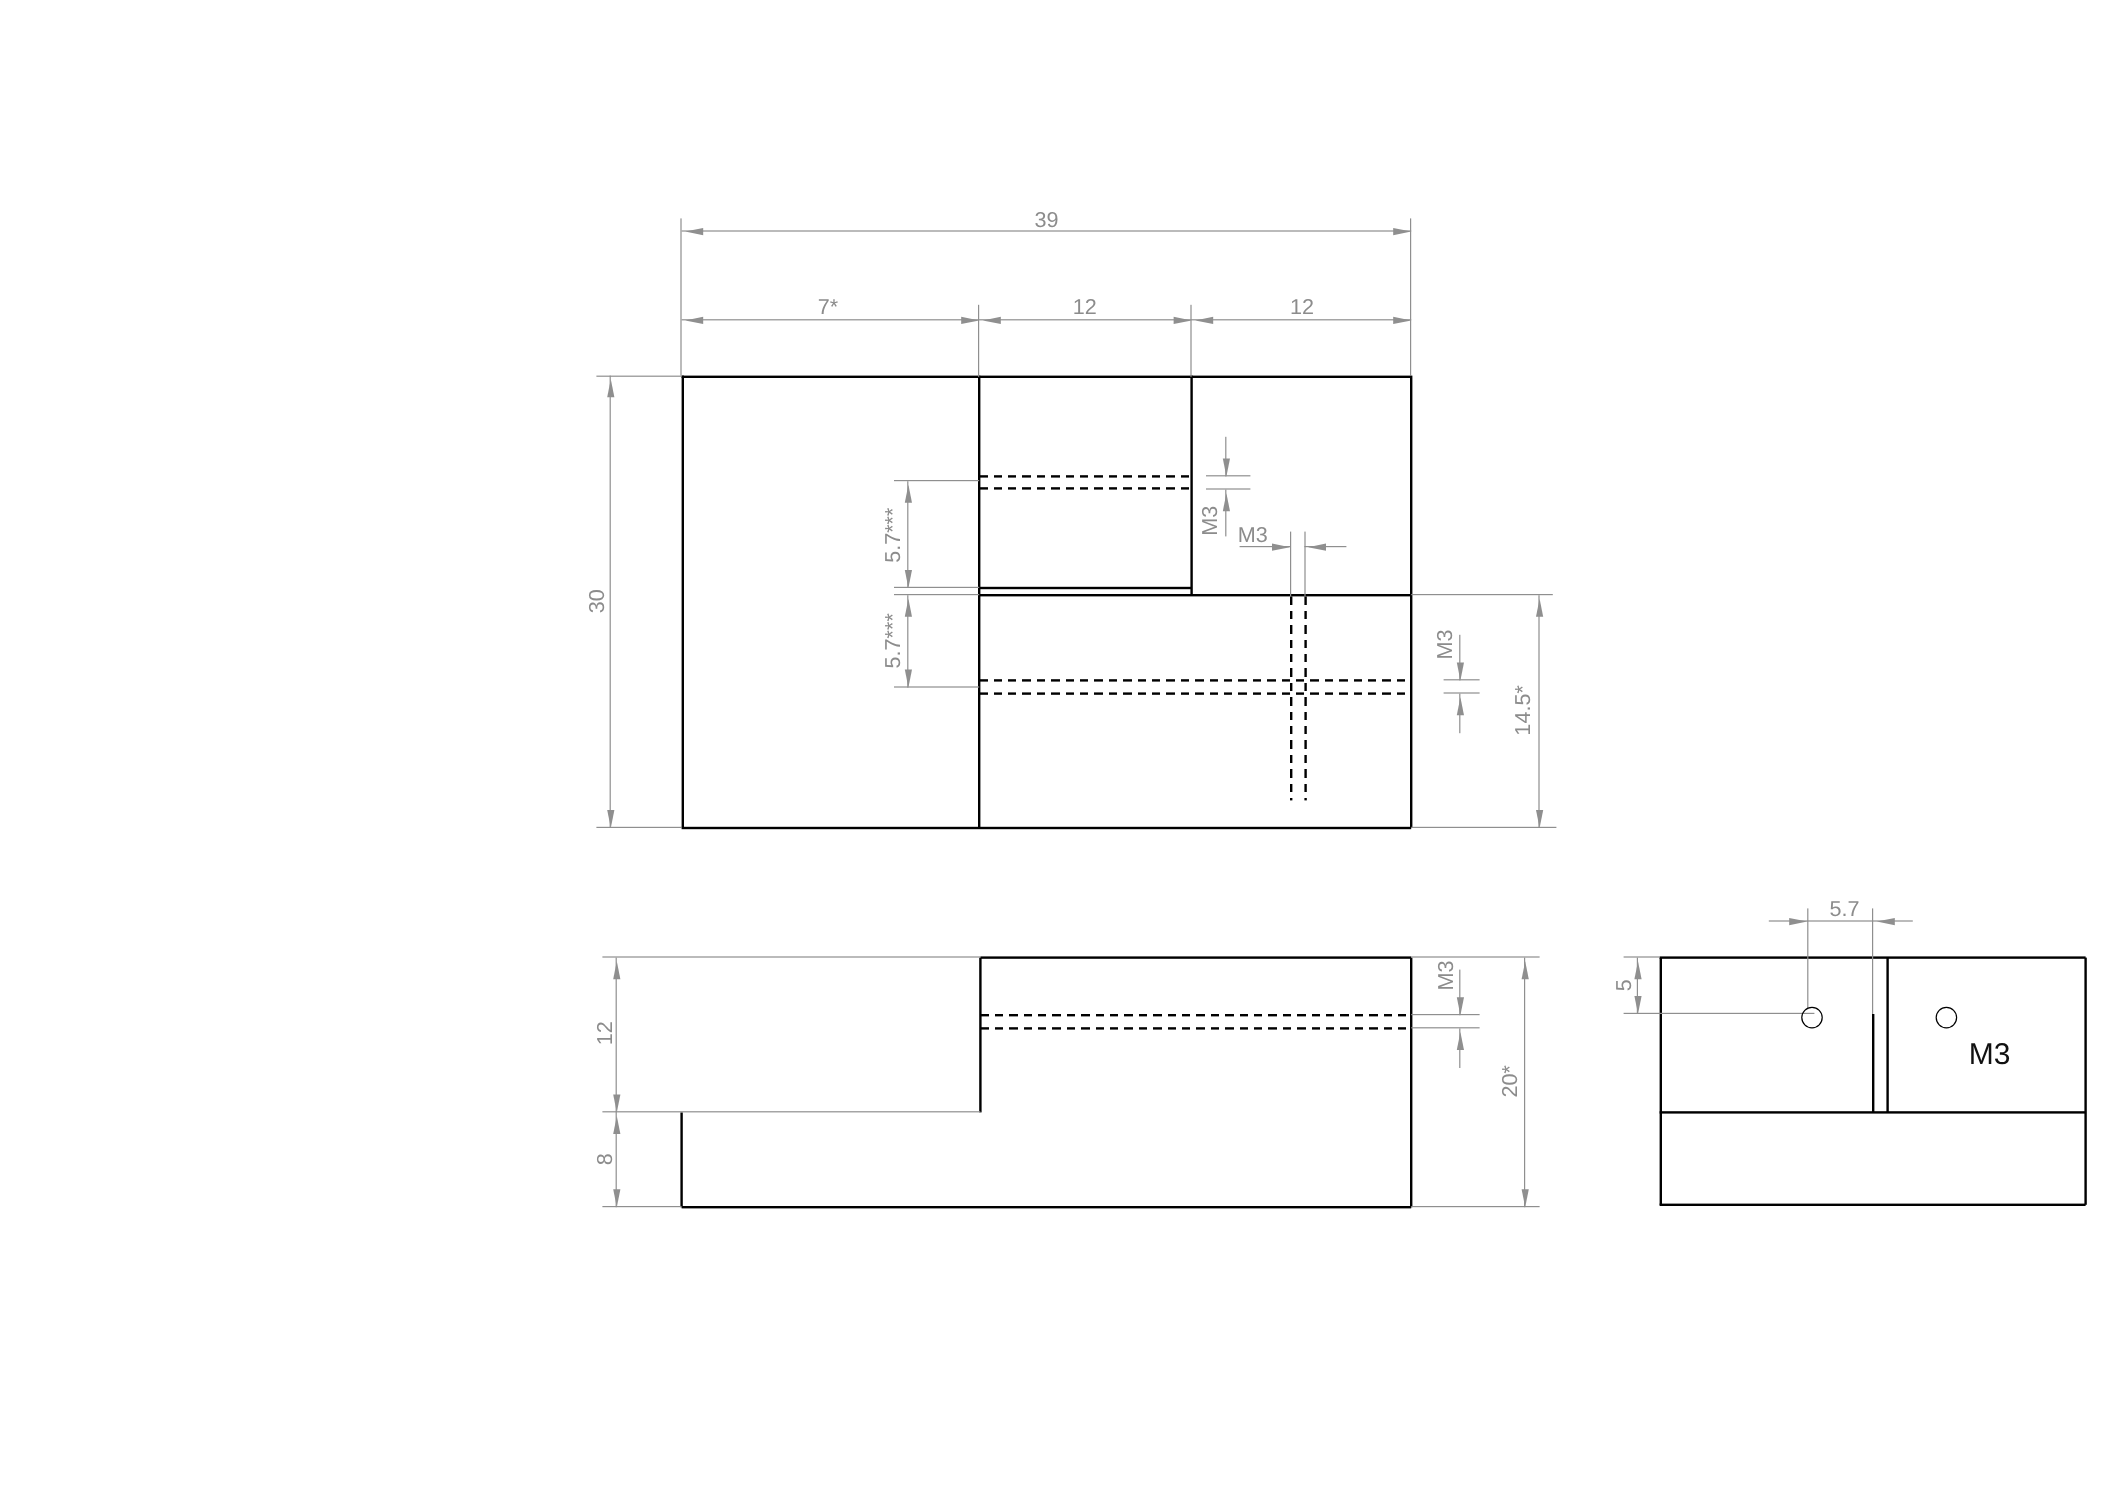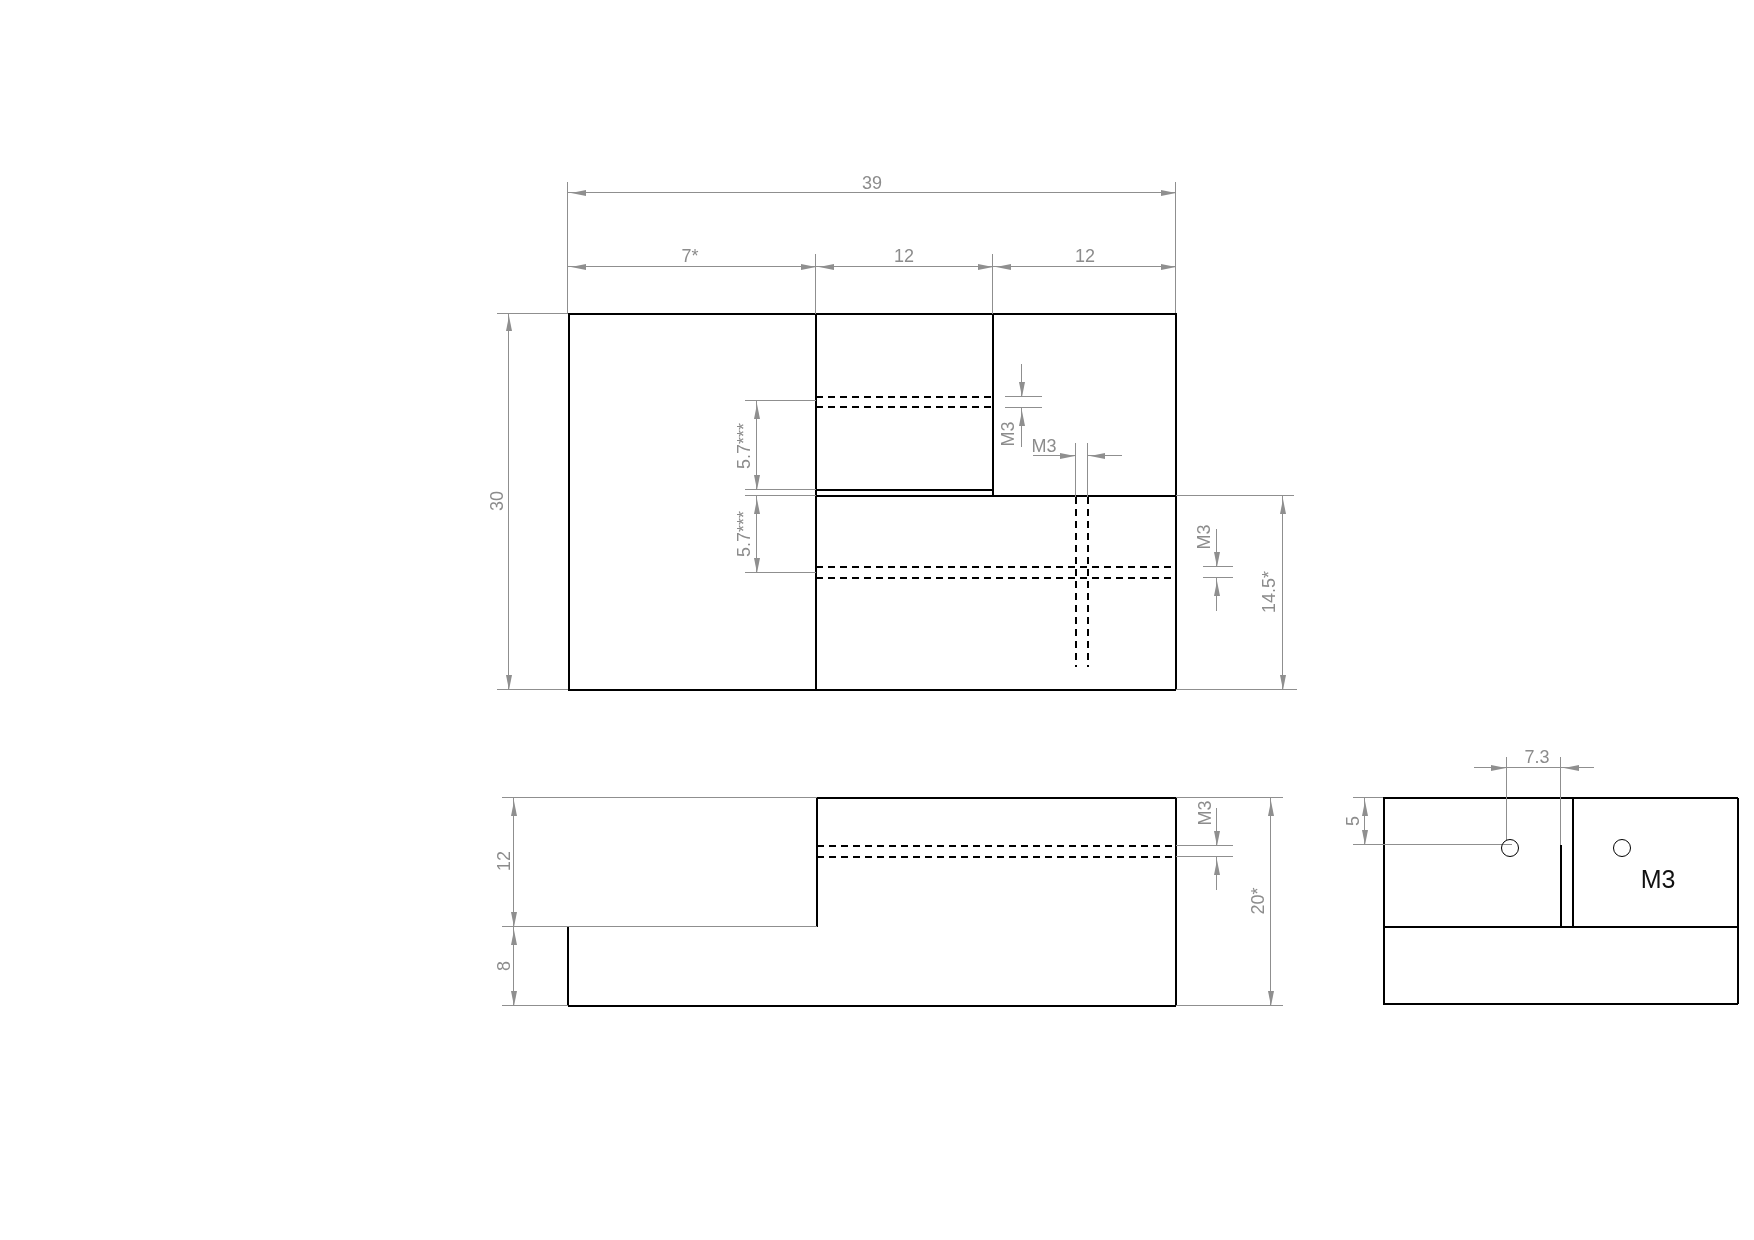--- a/index.html
+++ b/index.html
@@ -146,17 +146,17 @@
       <div class="ln g" style="left: 1474px; top: 767px; width: 120px; height: 1px;"></div>
       <div class="ln g" style="left: 1353px; top: 797px; width: 30px; height: 1px;"></div>
       <div class="ln g" style="left: 1353px; top: 844px; width: 159px; height: 1px;"></div>
       <div class="ln g" style="left: 1364px; top: 798px; width: 1px; height: 47px;"></div>
       <div class="ah" style="border-top-width: 3px; border-bottom-width: 3px; border-left-width: 15px; border-left-color: rgb(143, 143, 143); left: 1491px; top: 765px;"></div>
       <div class="ah" style="border-top-width: 3px; border-bottom-width: 3px; border-right-width: 15px; border-right-color: rgb(143, 143, 143); left: 1561px; top: 765px;"></div>
       <div class="ah" style="border-left-width: 3px; border-right-width: 3px; border-bottom-width: 15px; border-bottom-color: rgb(143, 143, 143); left: 1362px; top: 798px;"></div>
       <div class="ah" style="border-left-width: 3px; border-right-width: 3px; border-top-width: 15px; border-top-color: rgb(143, 143, 143); left: 1362px; top: 830px;"></div>
       <div class="circ" style="left: 1501px; top: 839px; width: 18px; height: 18px;"></div>
       <div class="circ" style="left: 1613px; top: 839px; width: 18px; height: 18px;"></div>
-      <div class="lbl" style="left: 1537px; top: 757px;">7.3</div>
+      <div class="lbl" style="left: 1537px; top: 757px;">5.7</div>
       <div class="lbl rot" style="left: 1353px; top: 821px;">5</div>
       <div class="lbl big" style="left: 1658px; top: 879px;">M3</div>
     </div>
 </div>
 
 </body></html>

